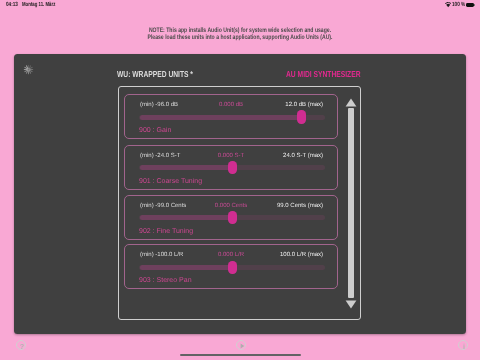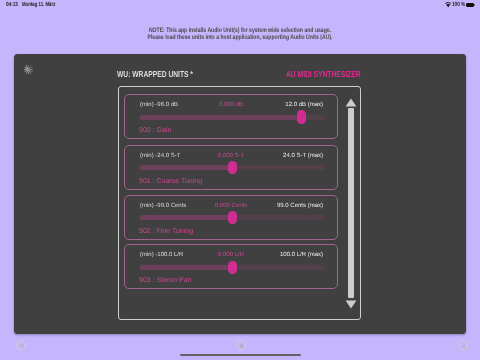--- a/index.html
+++ b/index.html
@@ -1,20 +1,20 @@
 <!DOCTYPE html>
 <html><head>
 <meta charset="utf-8">
 <style>
   html,body{margin:0;padding:0;}
   body{width:480px;height:360px;overflow:hidden;background:#ffffff;
        font-family:"Liberation Sans",sans-serif;
        -webkit-font-smoothing:antialiased;-moz-osx-font-smoothing:grayscale;
        text-rendering:geometricPrecision;}
-  #root{position:relative;width:480px;height:360px;background:#c4b5fd;opacity:0.999;}
+  #root{position:relative;width:480px;height:360px;background:#f9a8d4;opacity:0.999;}
   .cx{white-space:nowrap;transform-origin:left center;}
 
   
   .statusbar{position:absolute;left:0;top:0;width:480px;height:14px;}
   .sb-left{position:absolute;left:6px;top:1.5px;font-size:6px;color:#1b1b1b;white-space:nowrap;}
   .sb-time{font-weight:bold;display:inline-block;transform:scaleX(0.78);transform-origin:left top;}
   .sb-date{font-weight:bold;display:inline-block;transform:scaleX(0.72);transform-origin:left top;
            margin-left:-1.2px;}
   .sb-pct{position:absolute;left:452px;top:1.5px;font-size:6px;color:#1b1b1b;font-weight:bold;
           white-space:nowrap;transform:scaleX(0.78);transform-origin:left top;}

